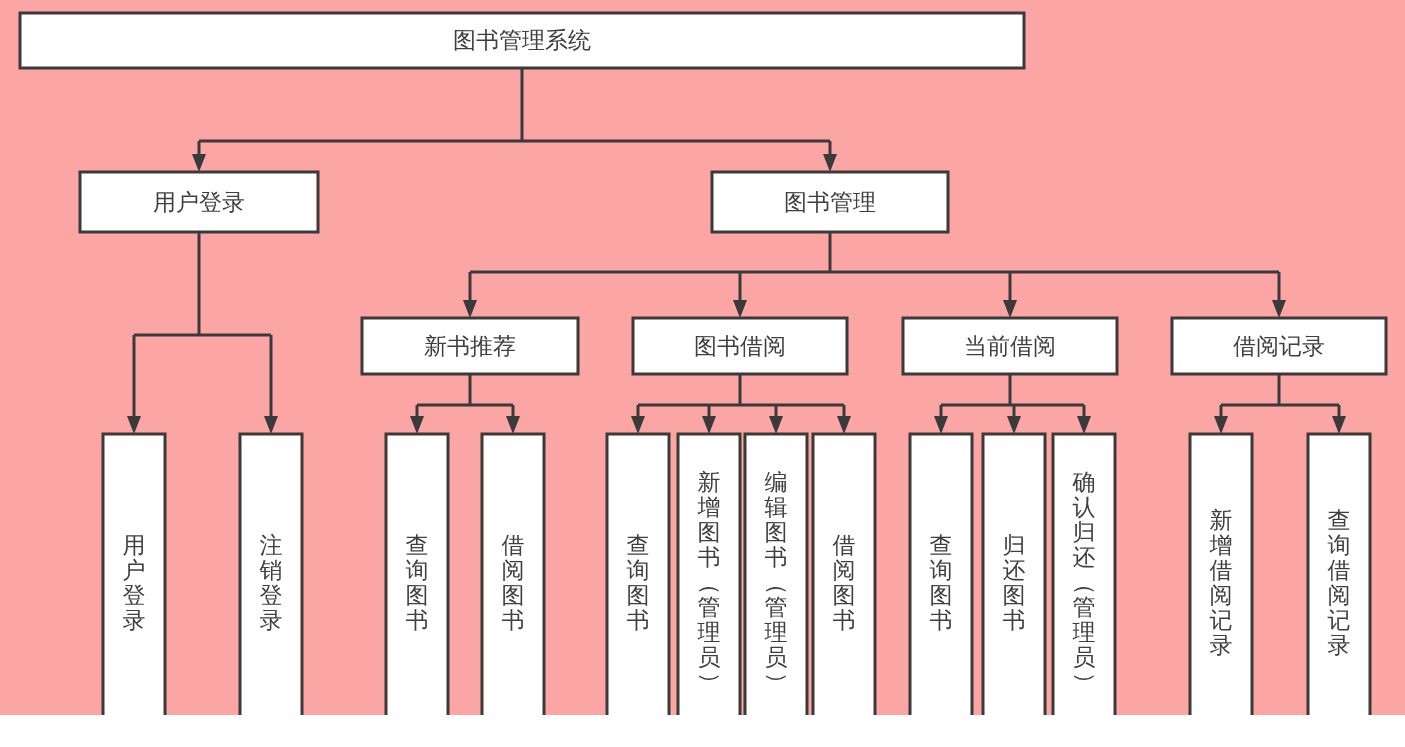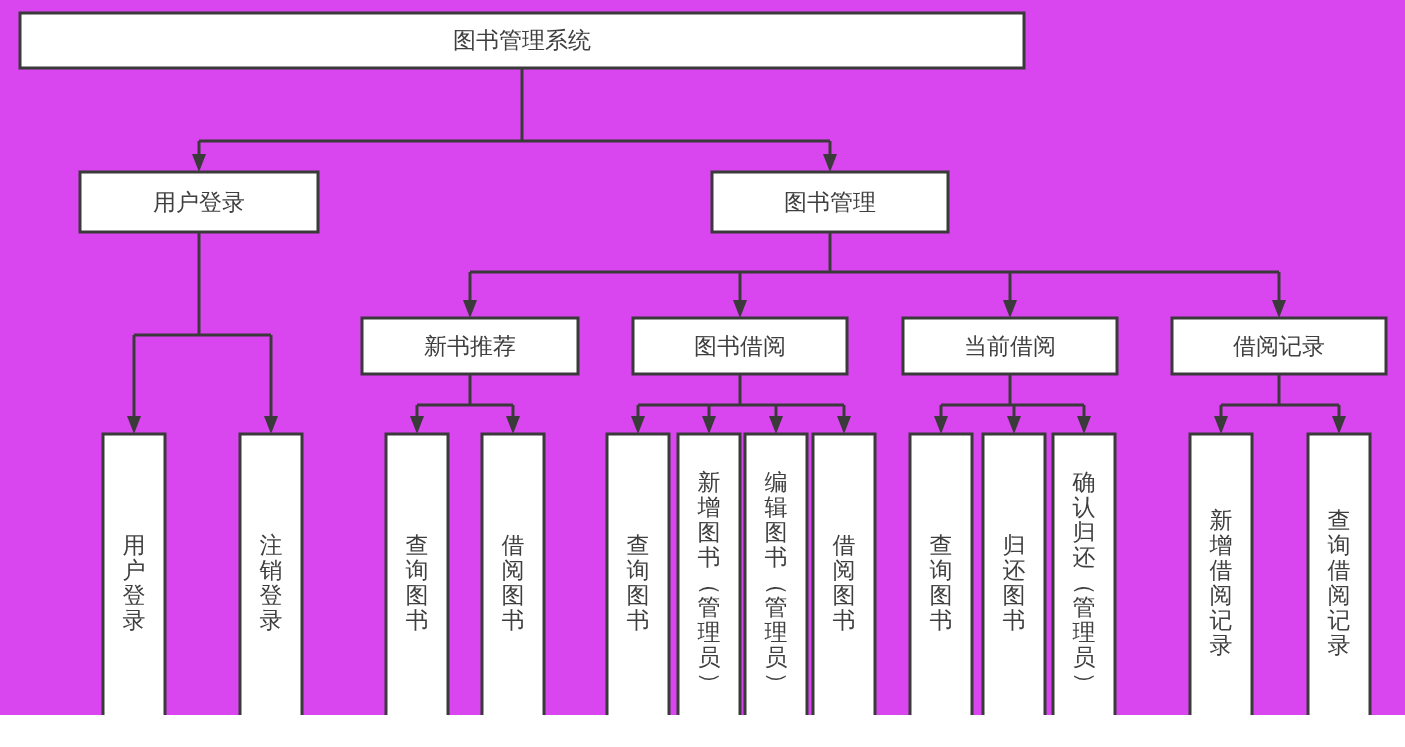--- a/index.html
+++ b/index.html
@@ -8,21 +8,21 @@
     padding: 0;
     background: #ffffff;
   }
   body {
     font-family: "DejaVu Sans", "Liberation Sans", sans-serif;
   }
   #diagram-root {
     position: relative;
     width: 1405px;
     height: 715px;
-    background: #d946ef;
+    background: #fca5a5;
     overflow: hidden;
   }
   svg.diagram-canvas {
     position: absolute;
     left: 0;
     top: 0;
     width: 1405px;
     height: 747px;
     display: block;
   }

